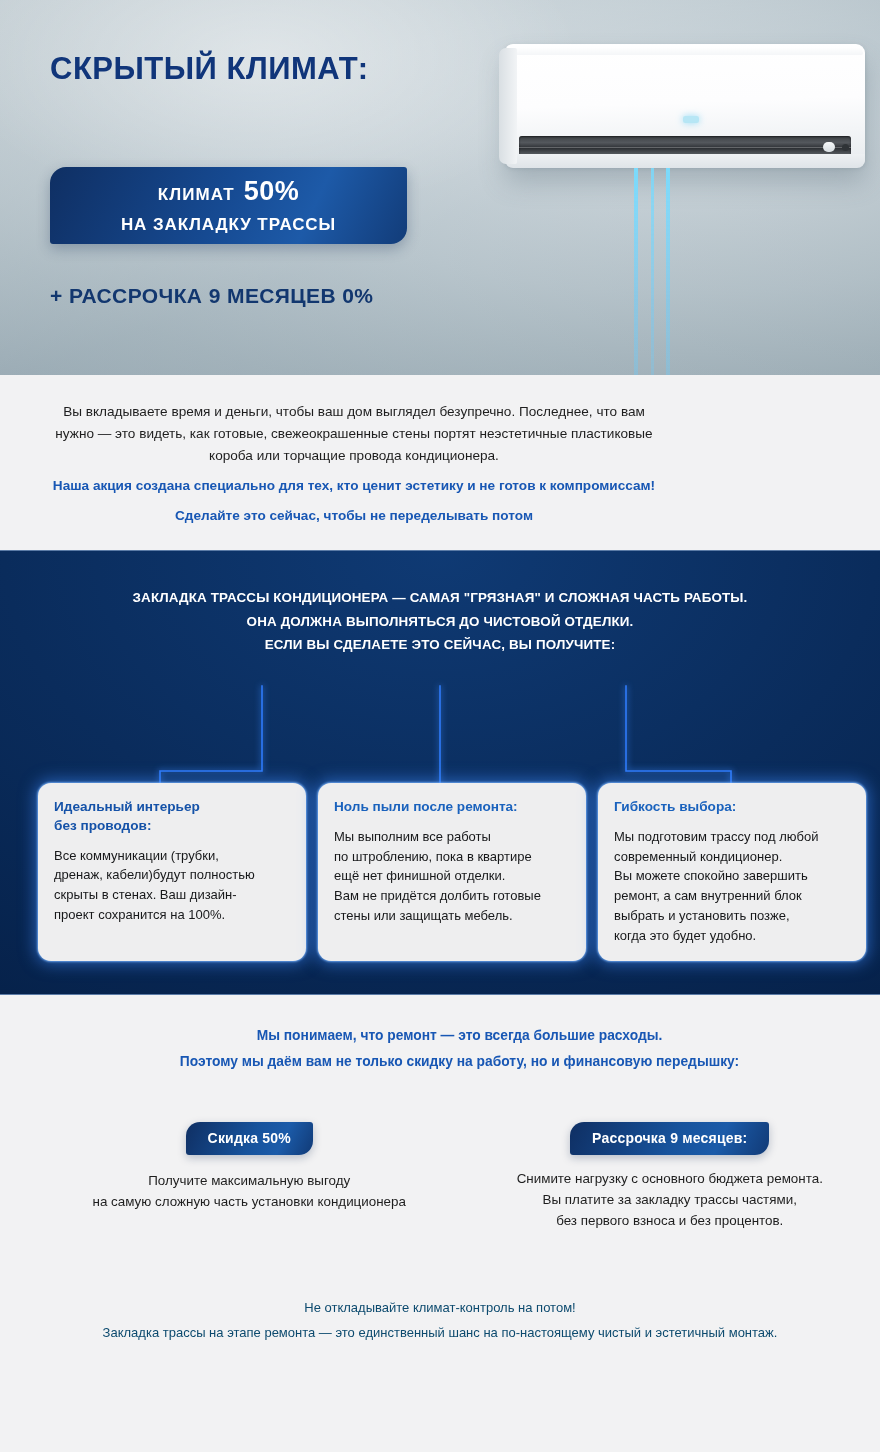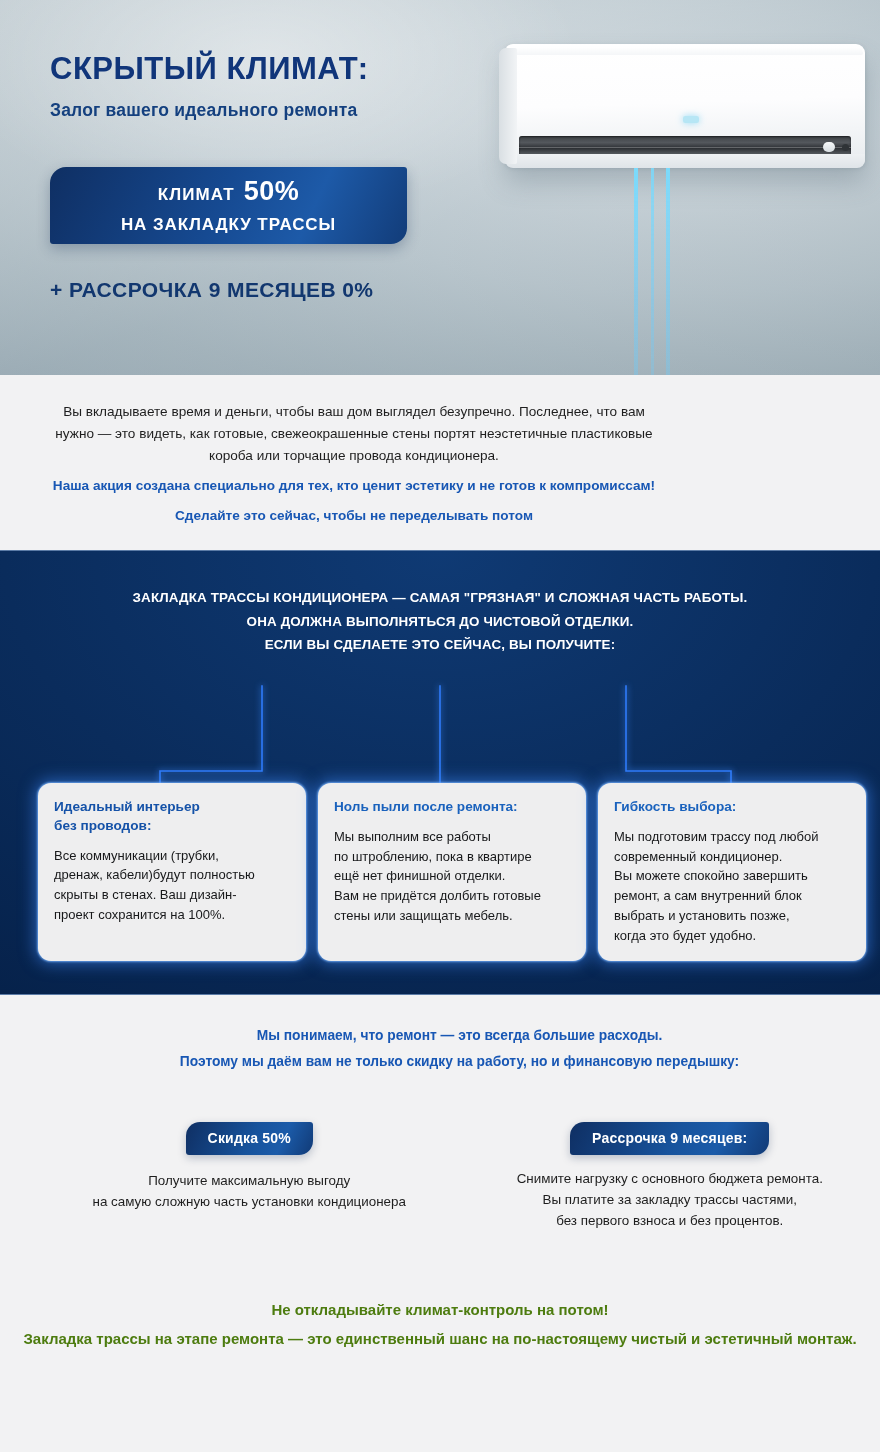--- a/index.html
+++ b/index.html
@@ -134,21 +134,21 @@
     color: #fff;
   }
   .offer-line1 {
     font-size: 17px; font-weight: 800; letter-spacing: 1.1px;
     display: flex; align-items: baseline; gap: 9px;
   }
   .offer-line1 .big { font-size: 27px; letter-spacing: .5px; }
   .offer-line2 { margin-top: 8px; font-size: 17px; font-weight: 800; letter-spacing: .9px; }
 
   .hero-install {
-    position: absolute; left: 50px; top: 278px; z-index: 3;
+    position: absolute; left: 50px; top: 284px; z-index: 3;
     font-size: 21px; font-weight: 600; letter-spacing: .4px;
     color: #12376f;
   }
 
   
   .intro {
     width: 708px; height: 175px;
     background: #f2f2f3;
     padding: 26px 52px 0;
     text-align: center;
@@ -253,23 +253,23 @@
   .fin-col.right .fin-text { margin-top: 14px; }
 
   
   .footer {
     width: 880px;
     background: #f2f2f3;
     text-align: center;
     padding-top: 10px;
   }
   .footer-line {
-    font-size: 15px;
-    font-weight: 700;
-    color: #4d7c0f;
+    font-size: 13px;
+    font-weight: 400;
+    color: #0c4a6e;
     line-height: 1.95;
   }
   .footer-cta {
     display: inline-block;
     margin-top: 6px;
     padding: 5px 17px 6px;
     border-radius: 14px;
     background: #19428a;
     color: #ffffff;
     font-size: 12.6px;
@@ -295,21 +295,20 @@
         <div class="ac-bottom"></div>
       </div>
       <div class="ac-left-cap"></div>
     </div>
     <div class="airflow a"></div>
     <div class="airflow b"></div>
     <div class="airflow c"></div>
 
     <div class="hero-text">
       <div class="hero-title">СКРЫТЫЙ КЛИМАТ:</div>
-      <div class="hero-sub">Залог вашего идеального ремонта</div>
     </div>
 
     <div class="offer-badge">
       <div class="offer-line1">
         <span>КЛИМАТ</span>
         <span class="big">50%</span>
       </div>
       <div class="offer-line2">НА ЗАКЛАДКУ ТРАССЫ</div>
     </div>
 

